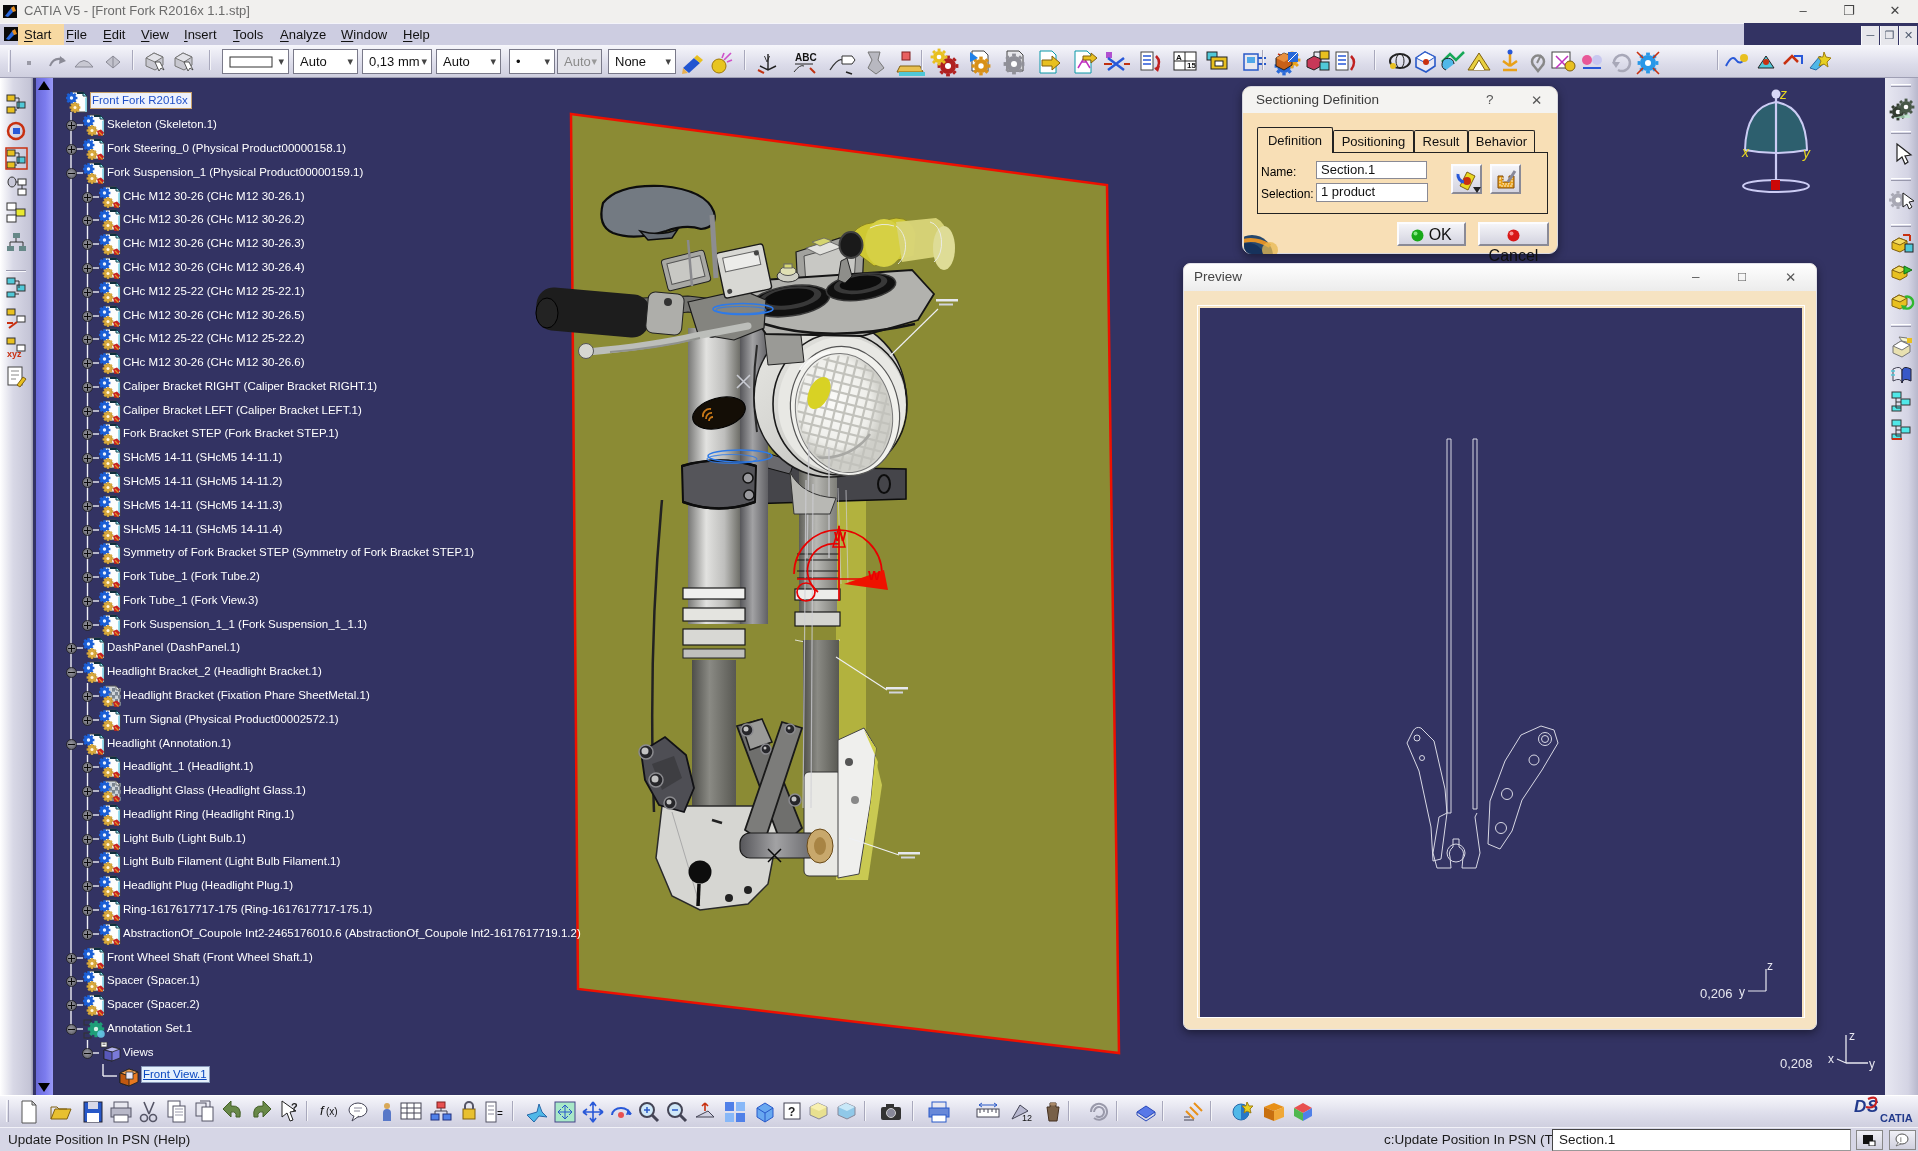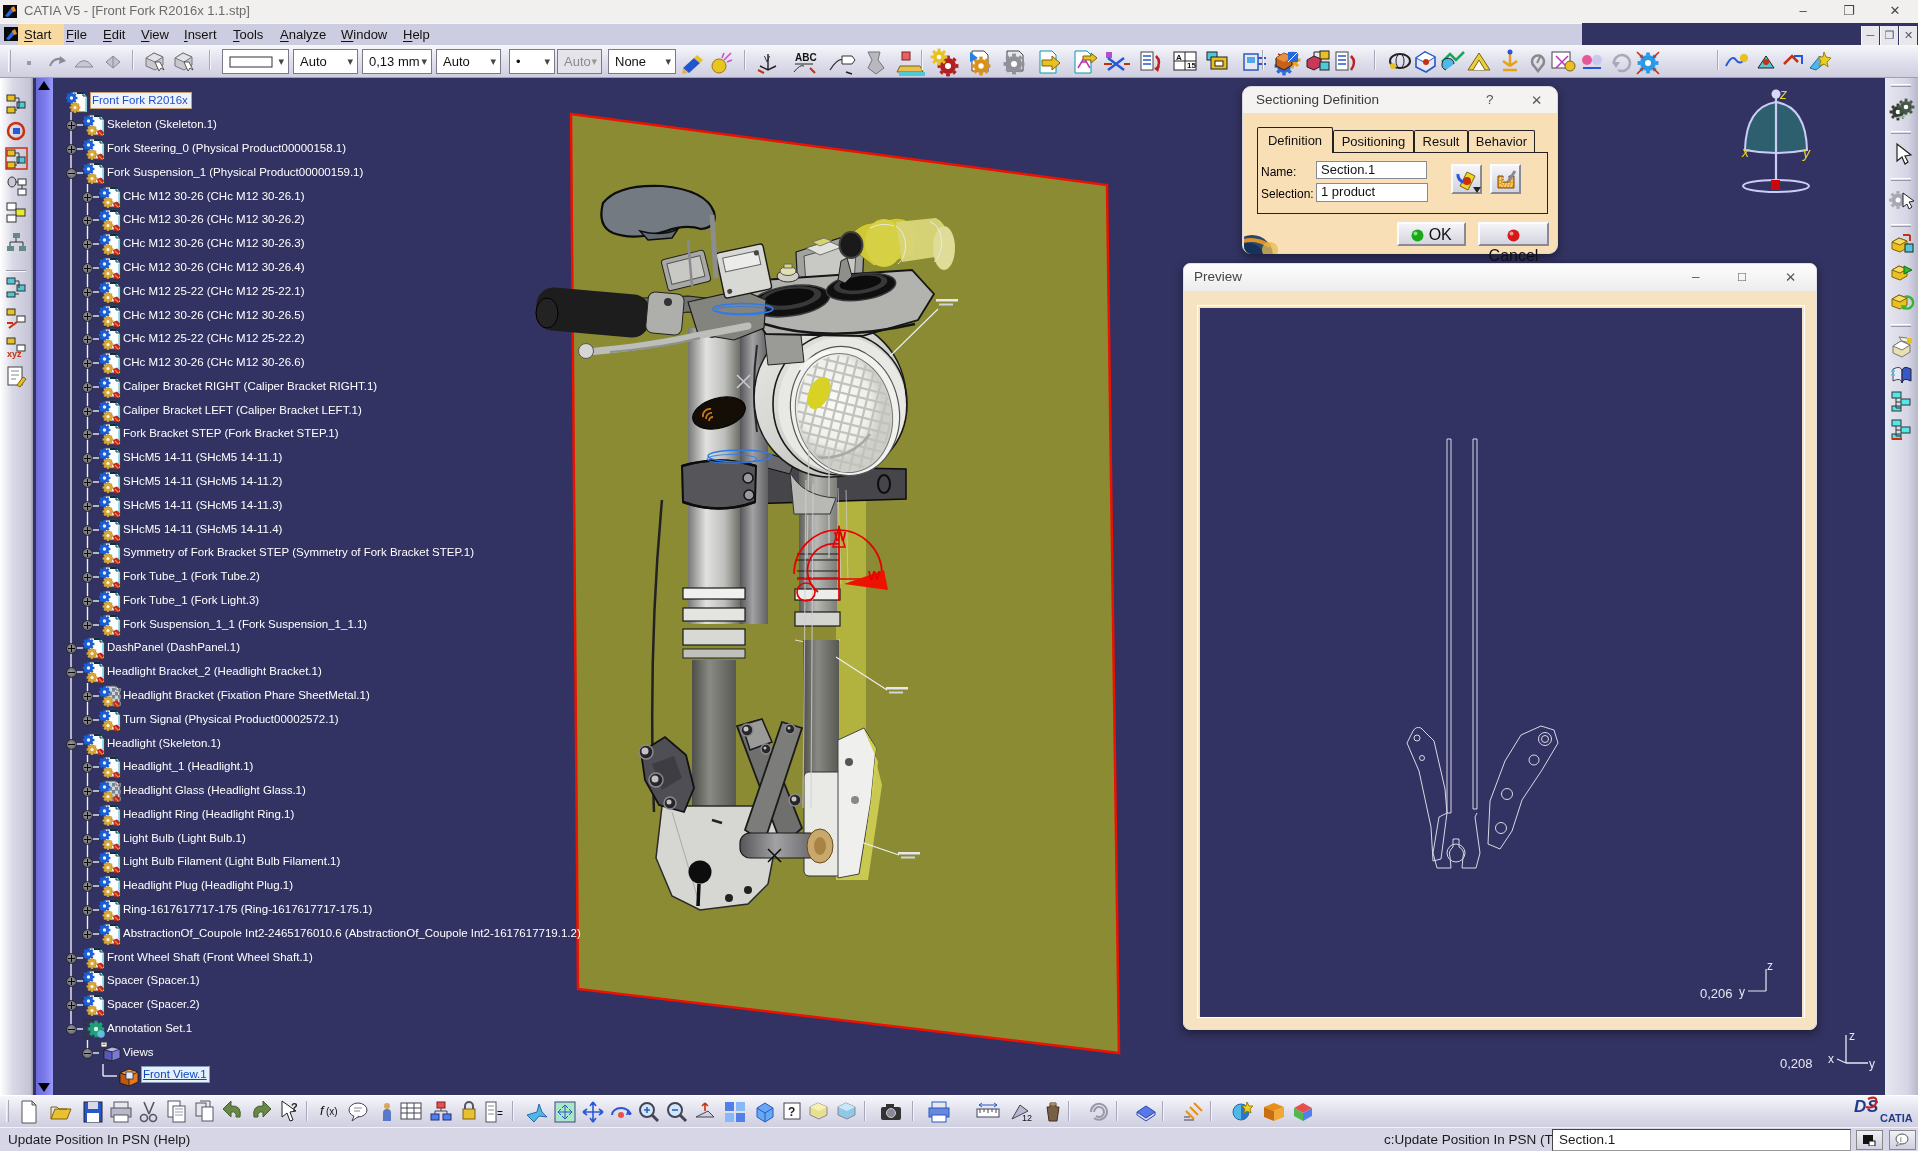--- a/index.html
+++ b/index.html
@@ -7,21 +7,21 @@
   font-family:"Liberation Sans", sans-serif; }
 #root { position:absolute; left:0; top:0; width:1918px; height:1151px; }
 .abs { position:absolute; }
 
 #titlebar { left:0; top:0; width:1918px; height:23px; background:#f1f0ee; color:#6b6b6b;
   font-size:13px; }
 #titlebar .ttext { position:absolute; left:24px; top:3px; }
 .winbtn { position:absolute; top:0; width:46px; height:23px; color:#454545; font-size:13px;
   text-align:center; line-height:21px; }
 
-#menubar { left:0; top:23px; width:1582px; height:22px; background:#cdcde1;
+#menubar { left:0; top:23px; width:1744px; height:22px; background:#cdcde1;
   border-top:1px solid #f4f4fa; font-size:13px; color:#111; }
 .menuitem { position:absolute; top:3px; }
 .menuitem u { text-decoration:underline; text-underline-offset:2px; }
 #startitem { position:absolute; left:18px; top:0px; height:22px; width:46px; background:#f7d9a2; }
 .mdibtn { position:absolute; top:2px; width:18px; height:19px; background:#e7e7ec;
   color:#4f5a6e; font-size:11px; text-align:center; line-height:18px; border-left:1px solid #f8f8fc; }
 
 #toptb { left:0; top:45px; width:1918px; height:33px;
   background:linear-gradient(#f6f6fb, #dcdcea 60%, #cfcfdf);
   border-bottom:1px solid #9f9fb4; }
@@ -1373,21 +1373,21 @@
           <rect x="-1.1" y="-5.4" width="2.2" height="2.3" fill="#d8a83c" transform="translate(9,16.5) rotate(45)"></rect>
           <rect x="-1.1" y="-5.4" width="2.2" height="2.3" fill="#d8a83c" transform="translate(9,16.5) rotate(90)"></rect>
           <rect x="-1.1" y="-5.4" width="2.2" height="2.3" fill="#d8a83c" transform="translate(9,16.5) rotate(135)"></rect>
           <rect x="-1.1" y="-5.4" width="2.2" height="2.3" fill="#d8a83c" transform="translate(9,16.5) rotate(180)"></rect>
           <rect x="-1.1" y="-5.4" width="2.2" height="2.3" fill="#d8a83c" transform="translate(9,16.5) rotate(225)"></rect>
           <rect x="-1.1" y="-5.4" width="2.2" height="2.3" fill="#d8a83c" transform="translate(9,16.5) rotate(270)"></rect>
           <rect x="-1.1" y="-5.4" width="2.2" height="2.3" fill="#d8a83c" transform="translate(9,16.5) rotate(315)"></rect>
           <path d="M14 17 l4 -1.5 3 3 -1.5 3 -4 0.5 z" fill="#c42222"></path>
           <path d="M16 18 l3.5 3.5" stroke="#e89020" stroke-width="1.2"></path>
         </svg>
-        <span class="lbl" style="left:123px">Fork Tube_1 (Fork Light.3)</span>
+        <span class="lbl" style="left:123px">Fork Tube_1 (Fork View.3)</span>
       </div>
 <div class="trow" style="left:0;top:613px">
         <span class="exp plus" style="left:82px"></span>
         <svg class="ticon" style="left:99px;top:1px" width="24" height="23" viewBox="0 0 24 23">
           <path d="M6 1 h11 l4 4 v16 h-15 z" fill="#fdfdfd" stroke="#444" stroke-width="1"></path>
           <path d="M21 6 v15 h-2 v-14 z" fill="#8ad8ea" opacity="0.85"></path>
           <path d="M17 1 l4 4 h-4 z" fill="#9aeaf4" stroke="#15404f" stroke-width="1"></path>
           <path d="M11 1 h6 l1 2 h-7 z" fill="#10303f"></path>
           <circle cx="5.5" cy="7" r="4.6" fill="#1b5fd6"></circle>
           <circle cx="5.5" cy="7" r="1.7" fill="#eef4ff"></circle>
@@ -1576,21 +1576,21 @@
           <rect x="-1.1" y="-5.4" width="2.2" height="2.3" fill="#d8a83c" transform="translate(9,16.5) rotate(45)"></rect>
           <rect x="-1.1" y="-5.4" width="2.2" height="2.3" fill="#d8a83c" transform="translate(9,16.5) rotate(90)"></rect>
           <rect x="-1.1" y="-5.4" width="2.2" height="2.3" fill="#d8a83c" transform="translate(9,16.5) rotate(135)"></rect>
           <rect x="-1.1" y="-5.4" width="2.2" height="2.3" fill="#d8a83c" transform="translate(9,16.5) rotate(180)"></rect>
           <rect x="-1.1" y="-5.4" width="2.2" height="2.3" fill="#d8a83c" transform="translate(9,16.5) rotate(225)"></rect>
           <rect x="-1.1" y="-5.4" width="2.2" height="2.3" fill="#d8a83c" transform="translate(9,16.5) rotate(270)"></rect>
           <rect x="-1.1" y="-5.4" width="2.2" height="2.3" fill="#d8a83c" transform="translate(9,16.5) rotate(315)"></rect>
           <path d="M14 17 l4 -1.5 3 3 -1.5 3 -4 0.5 z" fill="#c42222"></path>
           <path d="M16 18 l3.5 3.5" stroke="#e89020" stroke-width="1.2"></path>
         </svg>
-        <span class="lbl" style="left:107px">Headlight (Skeleton.1)</span>
+        <span class="lbl" style="left:107px">Headlight (Annotation.1)</span>
       </div>
 <div class="trow" style="left:0;top:755px">
         <span class="exp plus" style="left:82px"></span>
         <svg class="ticon" style="left:99px;top:1px" width="24" height="23" viewBox="0 0 24 23">
           <path d="M6 1 h11 l4 4 v16 h-15 z" fill="#fdfdfd" stroke="#444" stroke-width="1"></path>
           <path d="M21 6 v15 h-2 v-14 z" fill="#8ad8ea" opacity="0.85"></path>
           <path d="M17 1 l4 4 h-4 z" fill="#9aeaf4" stroke="#15404f" stroke-width="1"></path>
           <path d="M11 1 h6 l1 2 h-7 z" fill="#10303f"></path>
           <circle cx="5.5" cy="7" r="4.6" fill="#1b5fd6"></circle>
           <circle cx="5.5" cy="7" r="1.7" fill="#eef4ff"></circle>

